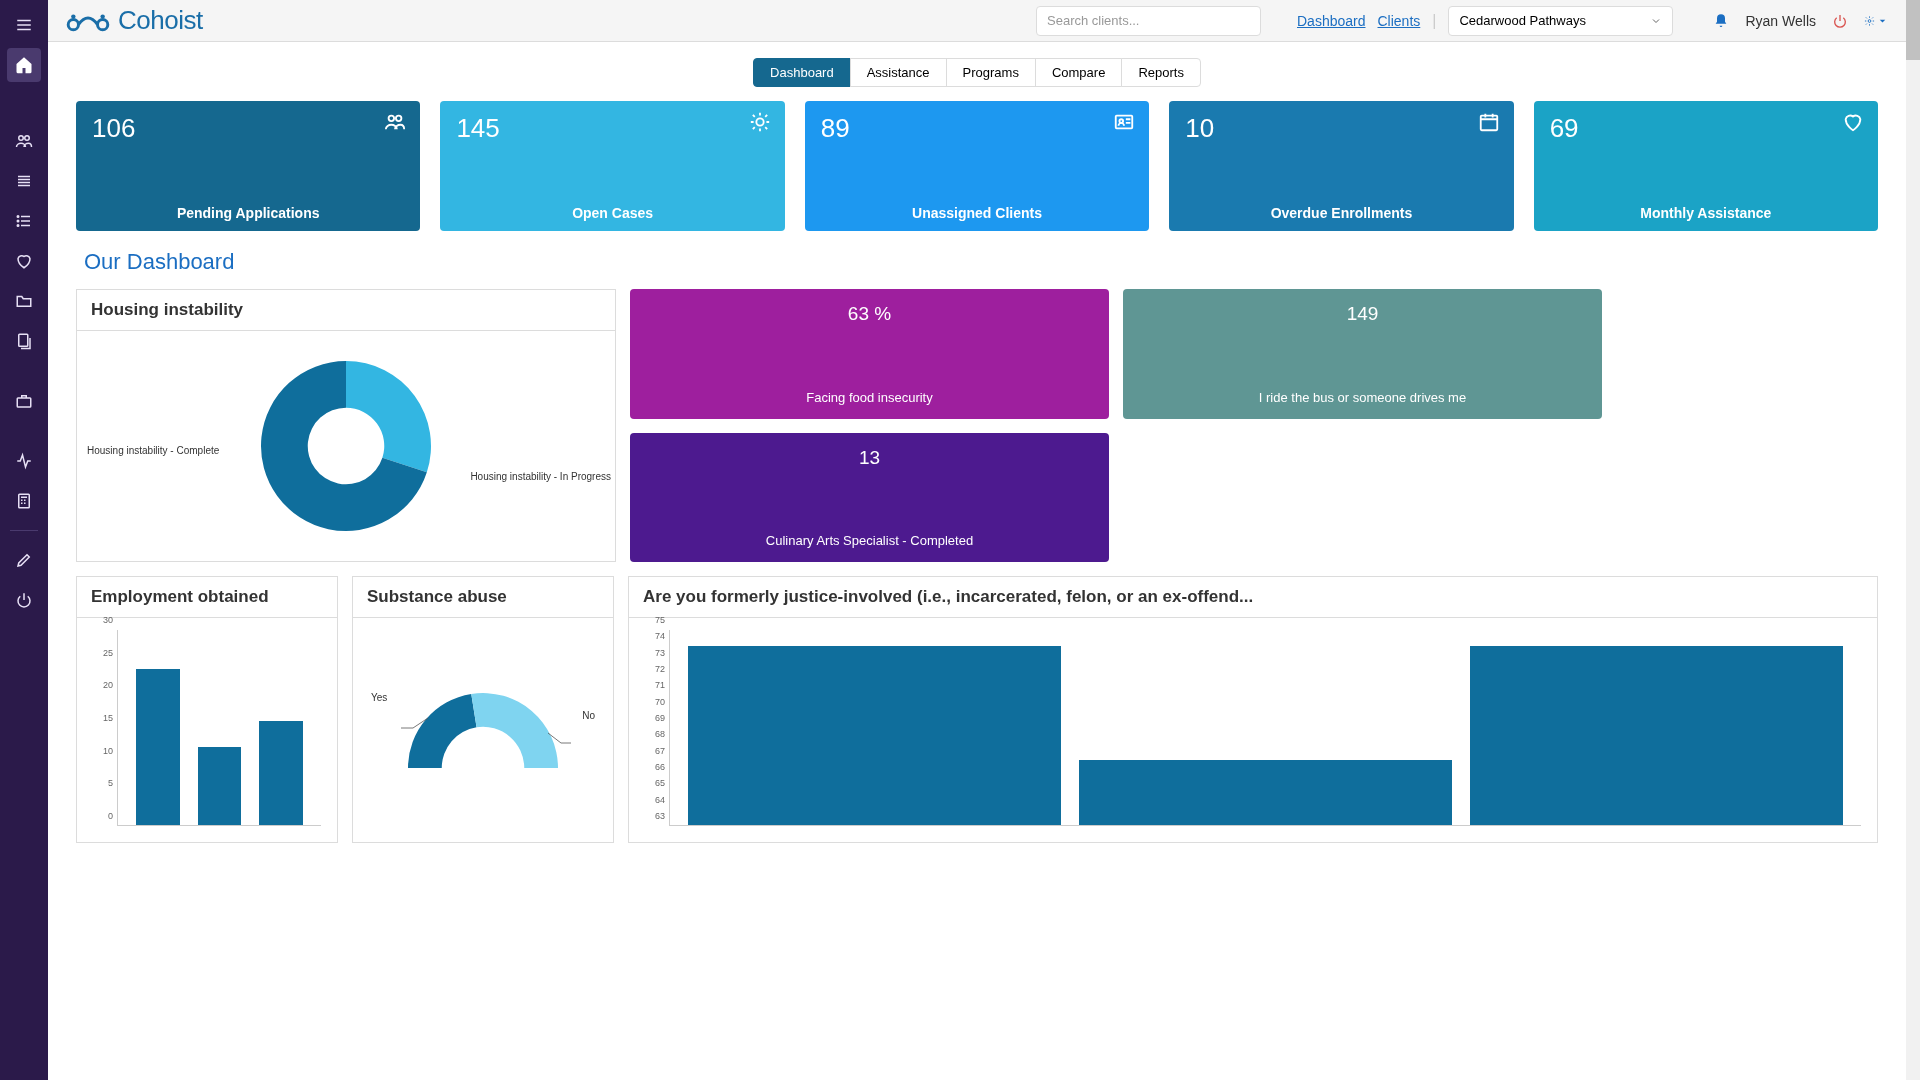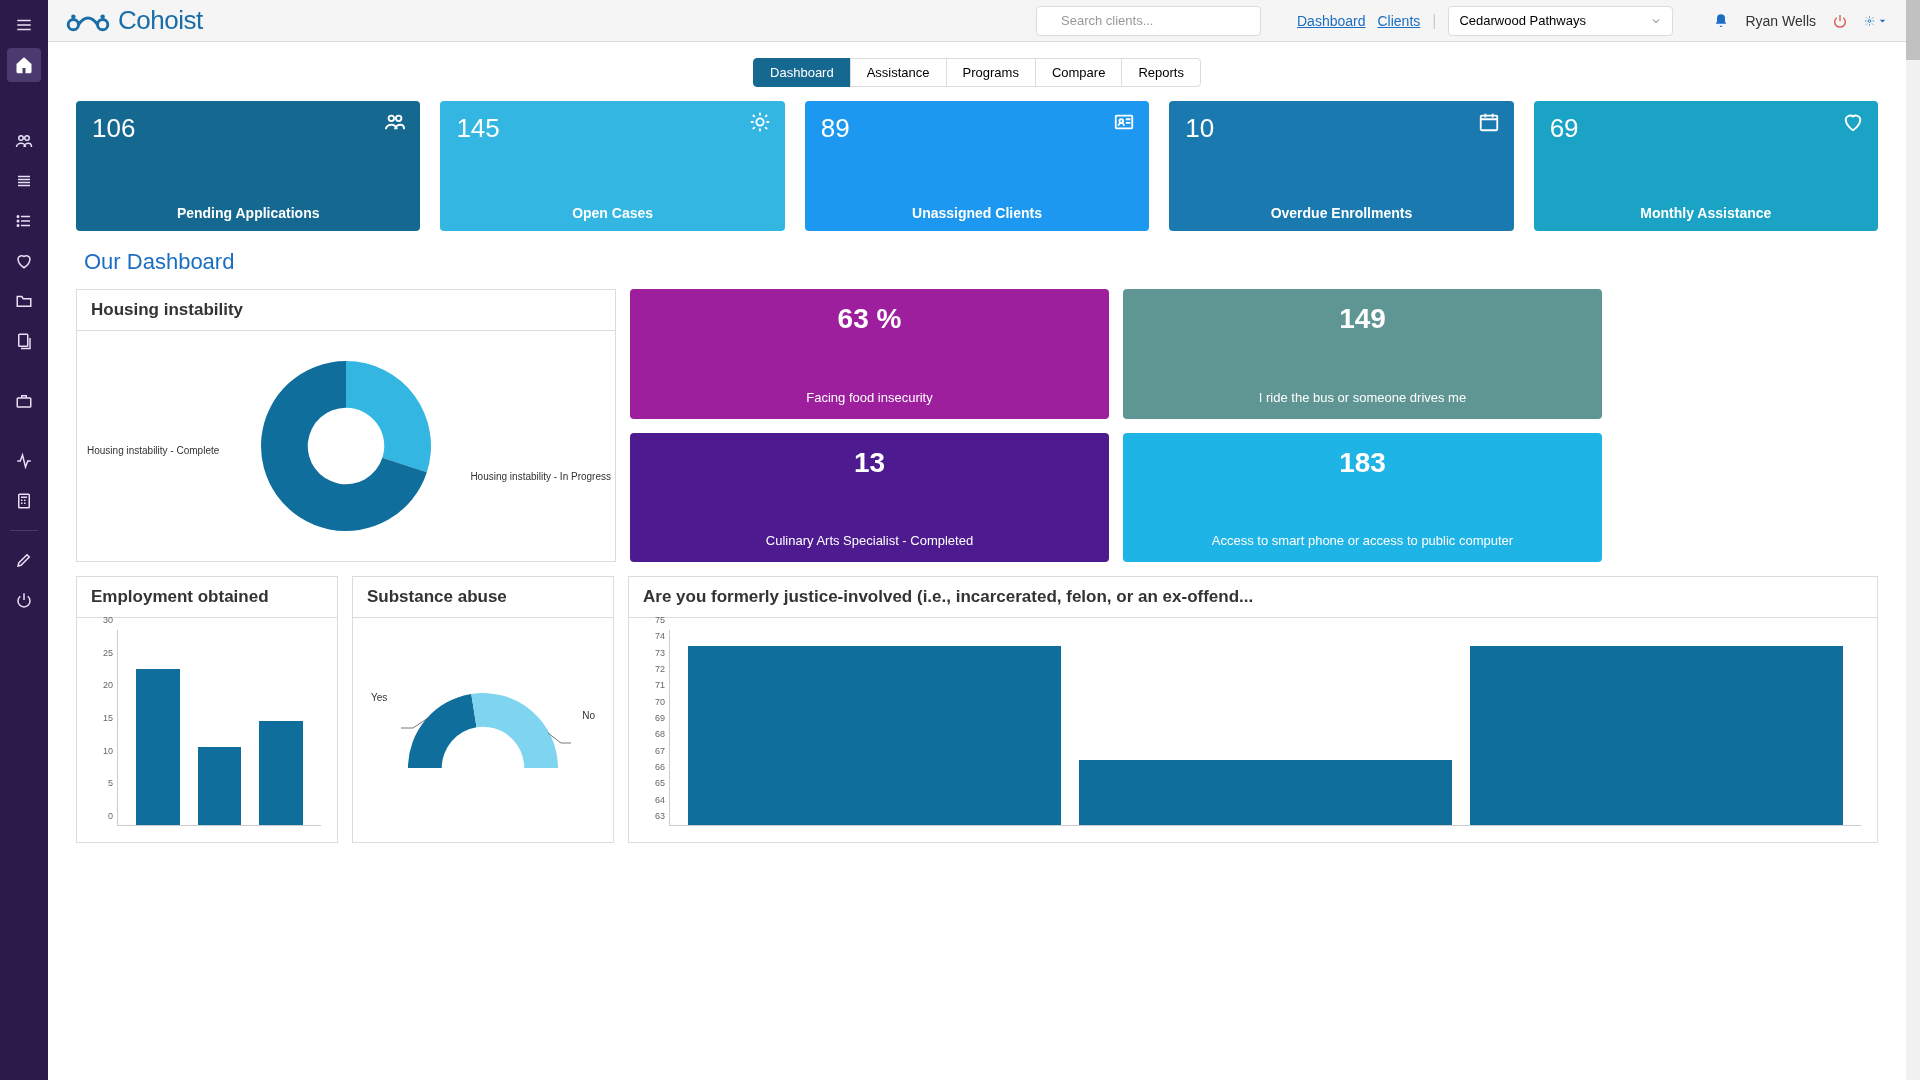--- a/index.html
+++ b/index.html
@@ -33,21 +33,21 @@
   .side-btn.active svg{fill:#fff;stroke:#fff}
 
   
   .main{flex:1;display:flex;flex-direction:column;height:100vh;overflow:hidden}
 
   
   .header{height:42px;background:var(--header-bg);border-bottom:1px solid var(--border);display:flex;align-items:center;padding:0 18px;gap:12px}
   .logo{display:flex;align-items:center;gap:8px;font-size:26px;font-weight:400;color:#1a6ea8;letter-spacing:-0.5px}
   .logo svg{width:44px;height:26px}
   .spacer{flex:1}
-  .search{width:225px;height:30px;border:1px solid var(--border);border-radius:4px;padding:0 24px;font-size:13px;background:#fff}
+  .search{width:225px;height:30px;border:1px solid var(--border);border-radius:4px;padding:0 10px;font-size:13px;background:#fff}
   .search::placeholder{color:#999}
   .header a.navlink{color:var(--link);text-decoration:underline;font-size:14px}
   .header .sep{color:#ccc}
   .org-select{position:relative;width:225px;height:30px;border:1px solid var(--border);border-radius:4px;background:#fff;display:flex;align-items:center;padding:0 10px;font-size:13px;justify-content:space-between;cursor:pointer}
   .header .icon-btn{width:24px;height:24px;display:flex;align-items:center;justify-content:center;color:#555;cursor:pointer}
   .header .icon-btn svg{width:16px;height:16px}
   .header .user{font-size:14px;color:#333}
   .power svg{stroke:#d9534f}
   .gear-drop{display:flex;align-items:center;gap:2px;color:var(--link)}
   .gear-drop svg{width:14px;height:14px}
@@ -74,21 +74,21 @@
 
   .section-title{color:var(--link);font-size:22px;font-weight:400;margin:6px 0 14px 8px}
 
   
   .dash-row{display:flex;gap:14px;margin-bottom:14px}
   .panel{border:1px solid var(--border);border-radius:0;background:#fff}
   .panel-header{padding:10px 14px;border-bottom:1px solid var(--border);font-size:17px;font-weight:600;color:#333;white-space:nowrap;overflow:hidden;text-overflow:ellipsis}
   .panel-body{padding:12px}
 
   .tile{border-radius:4px;color:#fff;position:relative;padding:14px 16px;display:flex;flex-direction:column;align-items:center;justify-content:space-between;min-height:126px;text-align:center}
-  .tile .value{font-size:28px;font-weight:700}
+  .tile .value{font-size:19px;font-weight:400}
   .tile .label{font-size:13px;font-weight:500;margin-top:8px}
 
   
   .donut-wrap{display:flex;align-items:center;justify-content:center;height:230px;position:relative}
   .donut-label{font-size:10px;color:#333;position:absolute}
 
   
   .bar-chart{position:relative;height:200px;padding-left:28px;padding-bottom:4px}
   .bar-chart .axis{position:absolute;left:0;top:0;bottom:4px;width:28px}
   .bar-chart .tick{position:absolute;right:4px;font-size:9px;color:#666;transform:translateY(-50%)}
@@ -307,24 +307,20 @@
           <div class="value">63 %</div>
           <div class="label">Facing food insecurity</div>
         </div>
         <div class="tile ct">
           <div class="value">149</div>
           <div class="label">I ride the bus or someone drives me</div>
         </div>
         <div class="tile ci">
           <div class="value">13</div>
           <div class="label">Culinary Arts Specialist - Completed</div>
-        </div>
-        <div class="tile cc">
-          <div class="value">183</div>
-          <div class="label">Access to smart phone or access to public computer</div>
         </div>
       </div>
       <div style="flex:0 0 262px"></div>
     </div>
 
     <div class="dash-row">
       <div class="panel" style="flex:0 0 262px">
         <div class="panel-header">Employment obtained</div>
         <div class="panel-body">
           <div class="bar-chart" id="bar-employment">

